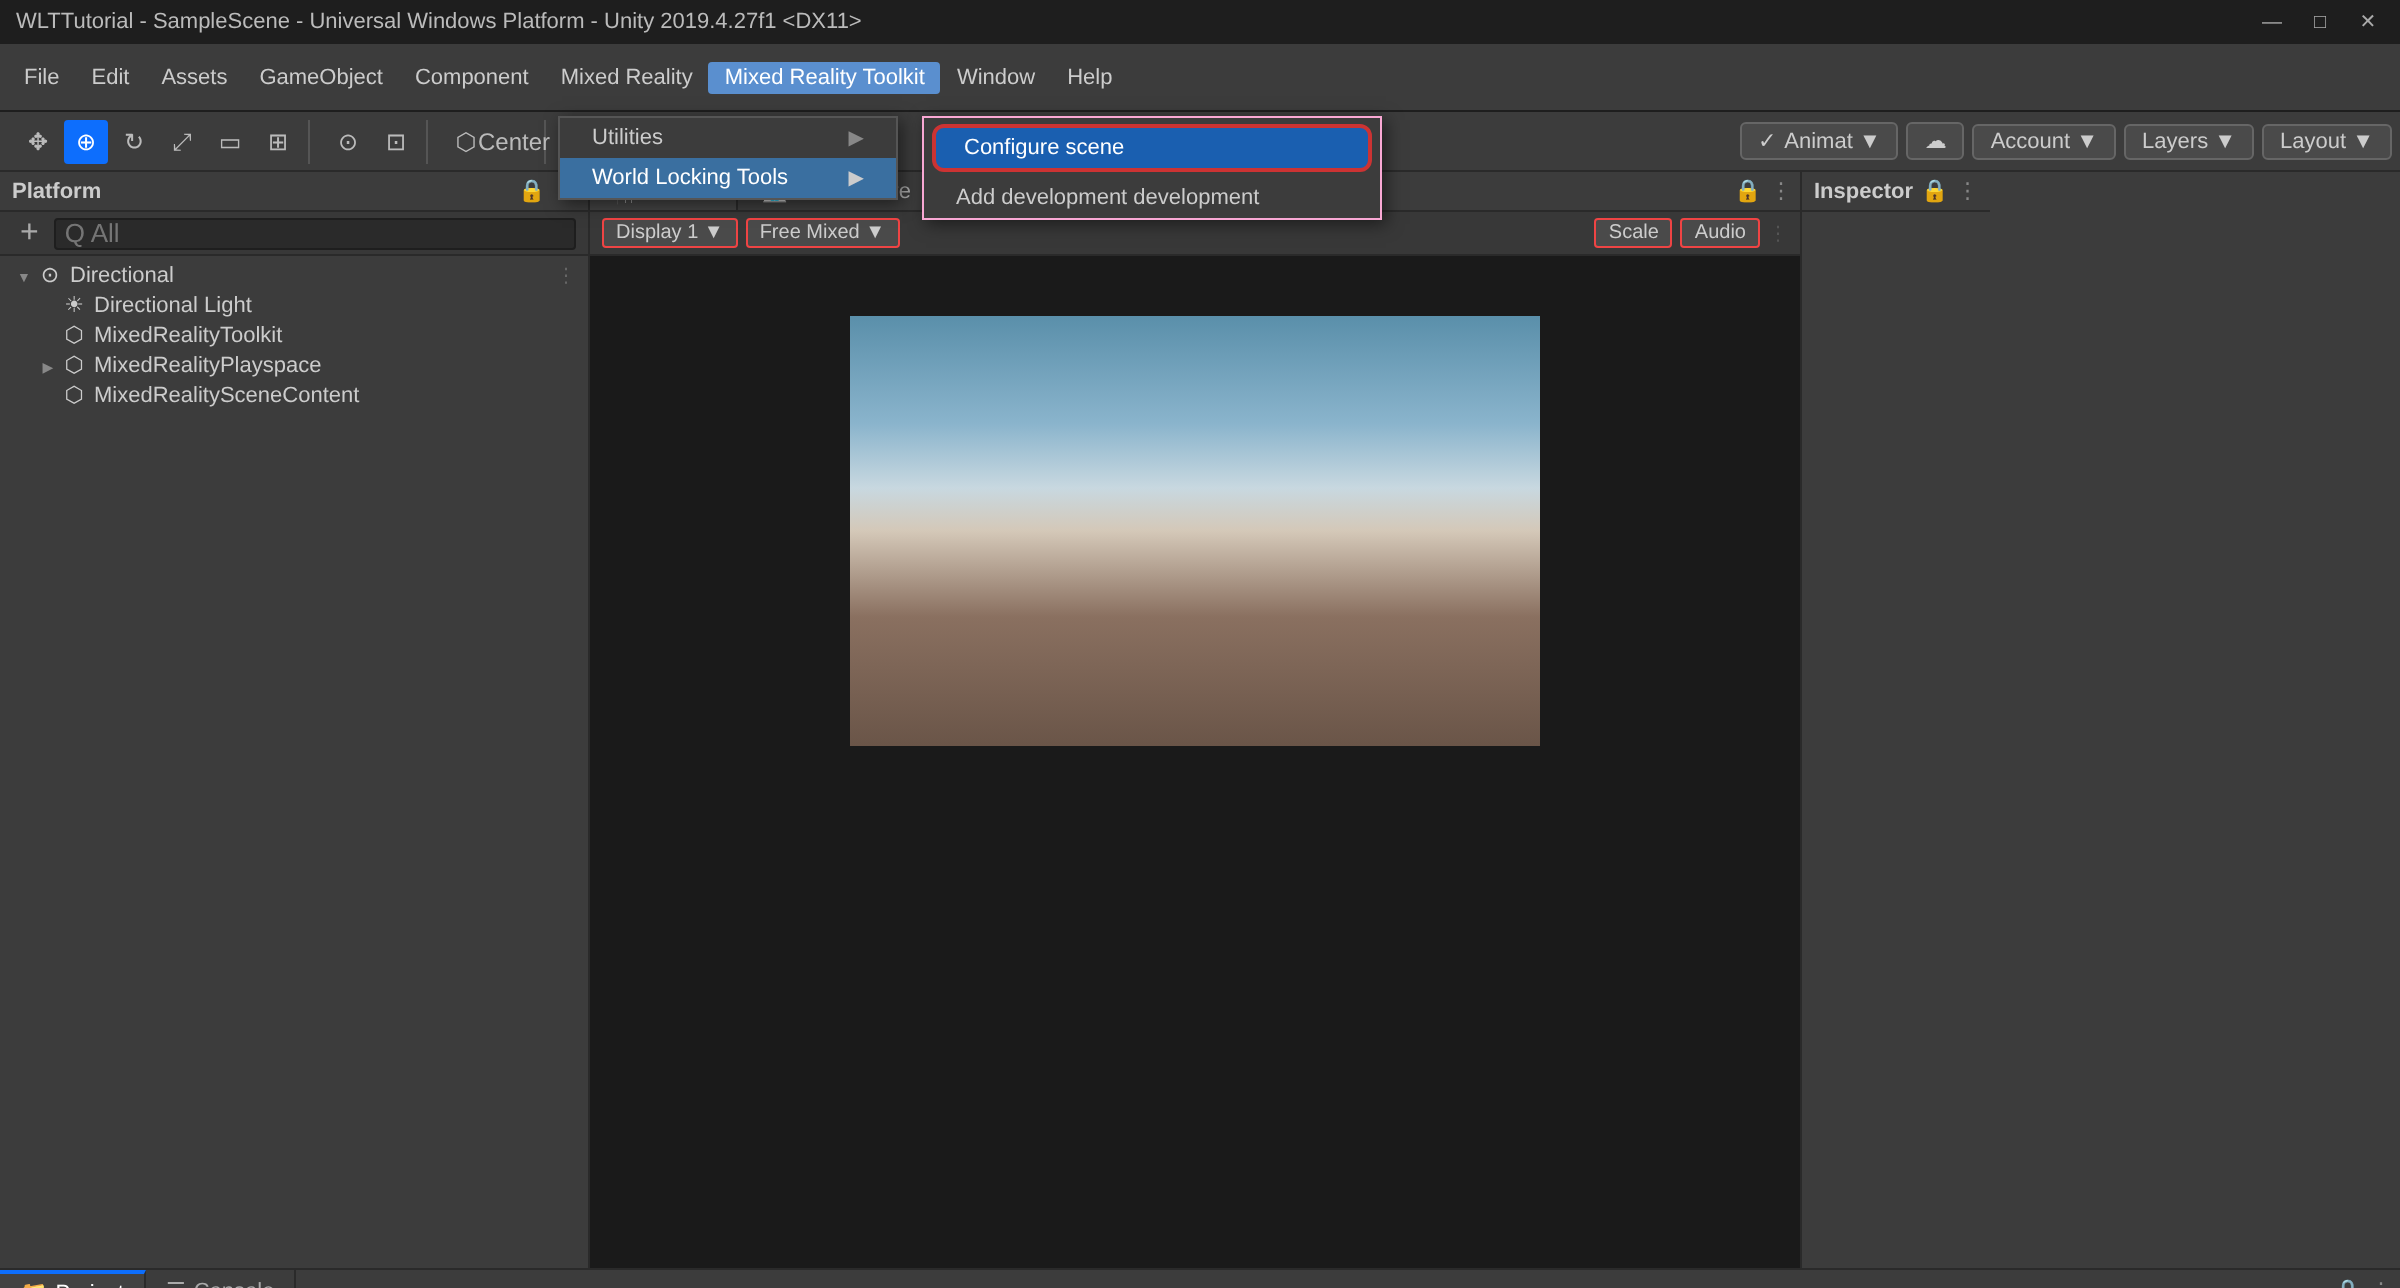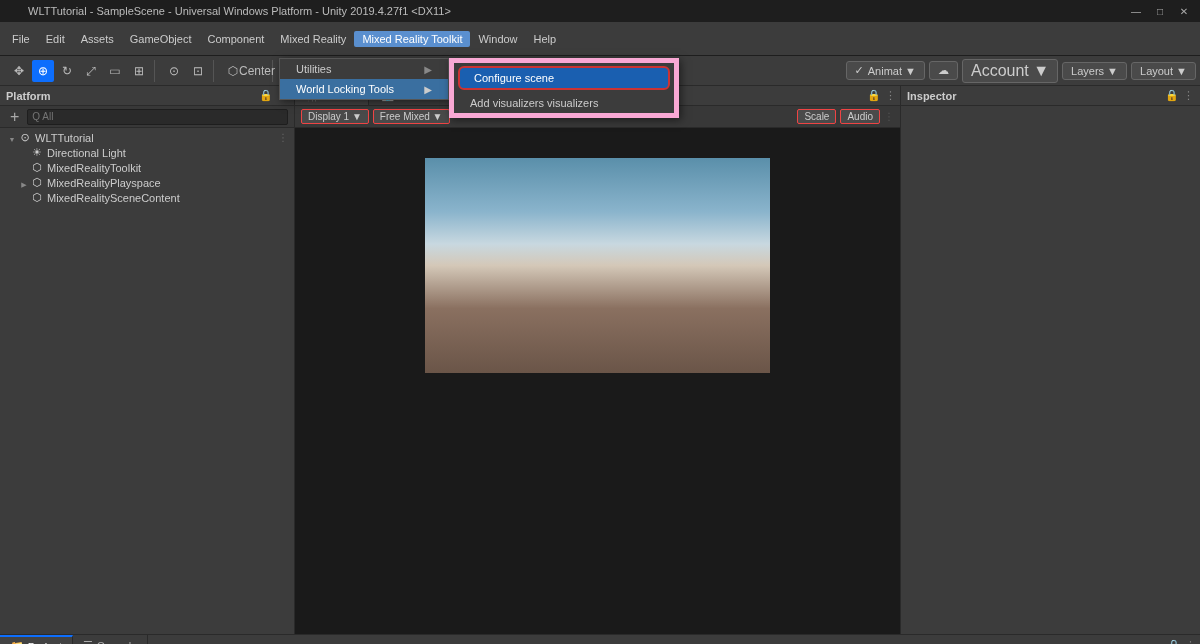--- a/index.html
+++ b/index.html
@@ -16,35 +16,35 @@
     .menu-item.active { background: #0d6efd; color: #fff; }
 
     
     #toolbar { height: 30px; background: #3c3c3c; display: flex; align-items: center; padding: 0 4px; gap: 4px; border-bottom: 1px solid #2a2a2a; }
     .toolbar-section { display: flex; align-items: center; gap: 2px; padding: 0 4px; border-right: 1px solid #555; }
     .toolbar-section:last-child { border-right: none; }
     .tb-btn { width: 22px; height: 22px; display: flex; align-items: center; justify-content: center; cursor: pointer; border-radius: 2px; color: #bbb; font-size: 12px; }
     .tb-btn.active { background: #0d6efd; color: #fff; }
     .collab-btn { display: flex; align-items: center; gap: 4px; padding: 2px 8px; background: #4a4a4a; border: 1px solid #666; border-radius: 3px; cursor: pointer; font-size: 11px; color: #ccc; }
     .layers-btn { display: flex; align-items: center; gap: 4px; padding: 2px 8px; background: #4a4a4a; border: 1px solid #666; border-radius: 3px; cursor: pointer; font-size: 11px; color: #ccc; }
-    .account-btn { display: flex; align-items: center; gap: 4px; padding: 2px 8px; background: #4a4a4a; border: 1px solid #666; border-radius: 3px; cursor: pointer; font-size: 16px; color: #ccc; }
+    .account-btn { display: flex; align-items: center; gap: 4px; padding: 2px 8px; background: #4a4a4a; border: 1px solid #666; border-radius: 3px; cursor: pointer; font-size: 11px; color: #ccc; }
     .layout-btn { display: flex; align-items: center; gap: 4px; padding: 2px 8px; background: #4a4a4a; border: 1px solid #666; border-radius: 3px; cursor: pointer; font-size: 11px; color: #ccc; }
     .toolbar-right { margin-left: auto; display: flex; align-items: center; gap: 4px; }
 
     
     #main { display: flex; height: calc(644px - 22px - 22px - 30px - 22px); }
 
     
     #hierarchy { width: 295px; background: #3c3c3c; border-right: 1px solid #2a2a2a; display: flex; flex-direction: column; }
     .panel-header { height: 20px; background: #3c3c3c; display: flex; align-items: center; padding: 0 6px; gap: 4px; border-bottom: 1px solid #2a2a2a; }
     .panel-title { font-size: 11px; color: #ccc; font-weight: 600; }
     .panel-icons { margin-left: auto; display: flex; gap: 4px; }
     .panel-icon-btn { cursor: pointer; color: #888; font-size: 11px; }
     .panel-toolbar { height: 22px; background: #383838; display: flex; align-items: center; padding: 0 6px; gap: 4px; border-bottom: 1px solid #2a2a2a; }
-    .hierarchy-search { flex: 1; height: 16px; background: #2a2a2a; border: 1px solid #1e1e1e; color: #ccc; font-size: 10px; padding: 0 4px; border-radius: 2px; }
+    .hierarchy-search { flex: 1; height: 16px; background: #2a2a2a; border: 1px solid #1e1e1e; color: #ccc; font-size: 13px; padding: 0 4px; border-radius: 2px; }
     .hierarchy-content { flex: 1; overflow-y: auto; padding: 2px 0; }
     .tree-item { display: flex; align-items: center; padding: 1px 6px; cursor: pointer; font-size: 11px; color: #ccc; }
     .tree-arrow { width: 12px; display: inline-block; text-align: center; color: #888; }
     .tree-arrow.open::before { content: '▼'; font-size: 7px; }
     .tree-arrow.closed::before { content: '▶'; font-size: 7px; }
     .tree-arrow.leaf::before { content: ''; }
     .tree-icon { width: 14px; margin-right: 3px; text-align: center; font-size: 11px; }
     .indent-1 { padding-left: 18px; }
     .add-btn { font-size: 16px; color: #aaa; cursor: pointer; padding: 0 4px; }
 
@@ -57,44 +57,44 @@
     .view-tab.active { background: #424242; color: #fff; border-top: 1px solid #0d6efd; }
     .view-tab-icons { margin-left: auto; display: flex; align-items: center; gap: 4px; padding-right: 4px; }
     .view-tab-icon { cursor: pointer; color: #888; font-size: 11px; }
 
     
     .scene-toolbar { height: 22px; background: #383838; display: flex; align-items: center; padding: 0 6px; gap: 4px; border-bottom: 1px solid #2a2a2a; font-size: 11px; }
     .scene-tb-btn { padding: 1px 6px; background: #4a4a4a; border: 1px solid #ef4444; border-radius: 2px; cursor: pointer; font-size: 10px; color: #ccc; }
     .scene-view { flex: 1; position: relative; overflow: hidden; background: #1a1a1a; }
 
     
-    #inspector { width: 300px; background: #3c3c3c; border-left: 1px solid #2a2a2a; display: flex; flex-direction: column; }
+    #inspector { width: 300px; background: #3c3c3c; border-left: 1px solid #2a2a2a; display: flex; flex-direction: row; }
 
     
     #bottom { height: 250px; display: flex; flex-direction: column; border-top: 1px solid #2a2a2a; }
     .bottom-tabs { height: 22px; background: #3c3c3c; display: flex; align-items: stretch; border-bottom: 1px solid #2a2a2a; }
     .bottom-tab { display: flex; align-items: center; padding: 0 10px; font-size: 11px; cursor: pointer; color: #aaa; border-right: 1px solid #2a2a2a; gap: 4px; }
     .bottom-tab.active { background: #424242; color: #fff; border-top: 2px solid #0d6efd; }
 
     
     #dropdown-overlay { position: absolute; top: 0; left: 0; width: 100%; height: 100%; pointer-events: none; z-index: 1000; }
     .dropdown-menu { position: absolute; background: #3c3c3c; border: 1px solid #555; box-shadow: 2px 2px 8px rgba(0,0,0,0.5); min-width: 180px; pointer-events: all; }
     .dropdown-item { padding: 4px 16px; cursor: pointer; font-size: 11px; color: #ccc; display: flex; align-items: center; justify-content: space-between; }
     .dropdown-arrow { color: #888; font-size: 10px; }
-    .submenu-container { position: absolute; background: #3c3c3c; border: 5px solid #f9a8d4; box-shadow: 2px 2px 8px rgba(0,0,0,0.5); min-width: 160px; pointer-events: all; }
+    .submenu-container { position: absolute; background: #3c3c3c; border: 1px solid #f9a8d4; box-shadow: 2px 2px 8px rgba(0,0,0,0.5); min-width: 160px; pointer-events: all; margin-left: 12px; }
 
     
     .scene-sky { width: 100%; height: 100%; background: linear-gradient(to bottom, #5a8faa 0%, #8ab4cc 25%, #c8d8e0 40%, #d4c8b8 50%, #8a7060 70%, #6a5548 100%); }
     .play-btn { width: 28px; height: 22px; display: flex; align-items: center; justify-content: center; cursor: pointer; border-radius: 2px; color: #bbb; font-size: 13px; background: #4a4a4a; border: 1px solid #555; }
   </style>
 </head>
 <body>
 
 <div id="title-bar">
-  <span style="font-size:11px; color:#bbb;margin-left:20px;">WLTTutorial - SampleScene - Universal Windows Platform - Unity 2019.4.27f1 &lt;DX11&gt;</span>
+  <span style="font-size:11px; color:#bbb;">WLTTutorial - SampleScene - Universal Windows Platform - Unity 2019.4.27f1 &lt;DX11&gt;</span>
   <div class="win-controls">
     <div class="win-btn">—</div>
     <div class="win-btn">□</div>
     <div class="win-btn close">✕</div>
   </div>
 </div>
 
 <div id="menu-bar">
   <div class="menu-item">File</div>
   <div class="menu-item">Edit</div>
@@ -163,21 +163,21 @@
     </div>
     <div class="panel-toolbar">
       <span class="add-btn">+</span>
       <input class="hierarchy-search" placeholder="Q All" style="">
     </div>
     <div class="hierarchy-content">
 
       <div class="tree-item">
         <span class="tree-arrow open"></span>
         <span class="tree-icon">⊙</span>
-        <span>WLTTutorial</span>
+        <span>Directional</span>
         <span style="margin-left:auto; color:#666; font-size:10px;">⋮</span>
       </div>
 
       <div class="tree-item indent-1">
         <span class="tree-arrow leaf"></span>
         <span class="tree-icon">☀</span>
         <span>Directional Light</span>
       </div>
 
       <div class="tree-item indent-1">
@@ -277,17 +277,17 @@
       <span>World Locking Tools</span>
       <span class="dropdown-arrow" style="color:#ccc;">▶</span>
     </div>
   </div>
 
   <div class="submenu-container" style="left: 449px; top: 58px; min-width: 230px;">
     <div class="dropdown-item" style="background:#1a5fb0; color:#fff; border: 2px solid #cc3333; border-radius: 6px; margin: 3px 4px; padding: 4px 14px;">
       <span>Configure scene</span>
     </div>
     <div class="dropdown-item">
-      <span>Add visualizers visualizers</span>
+      <span>Add development development</span>
     </div>
   </div>
 
 </div>
 
 </body></html>

